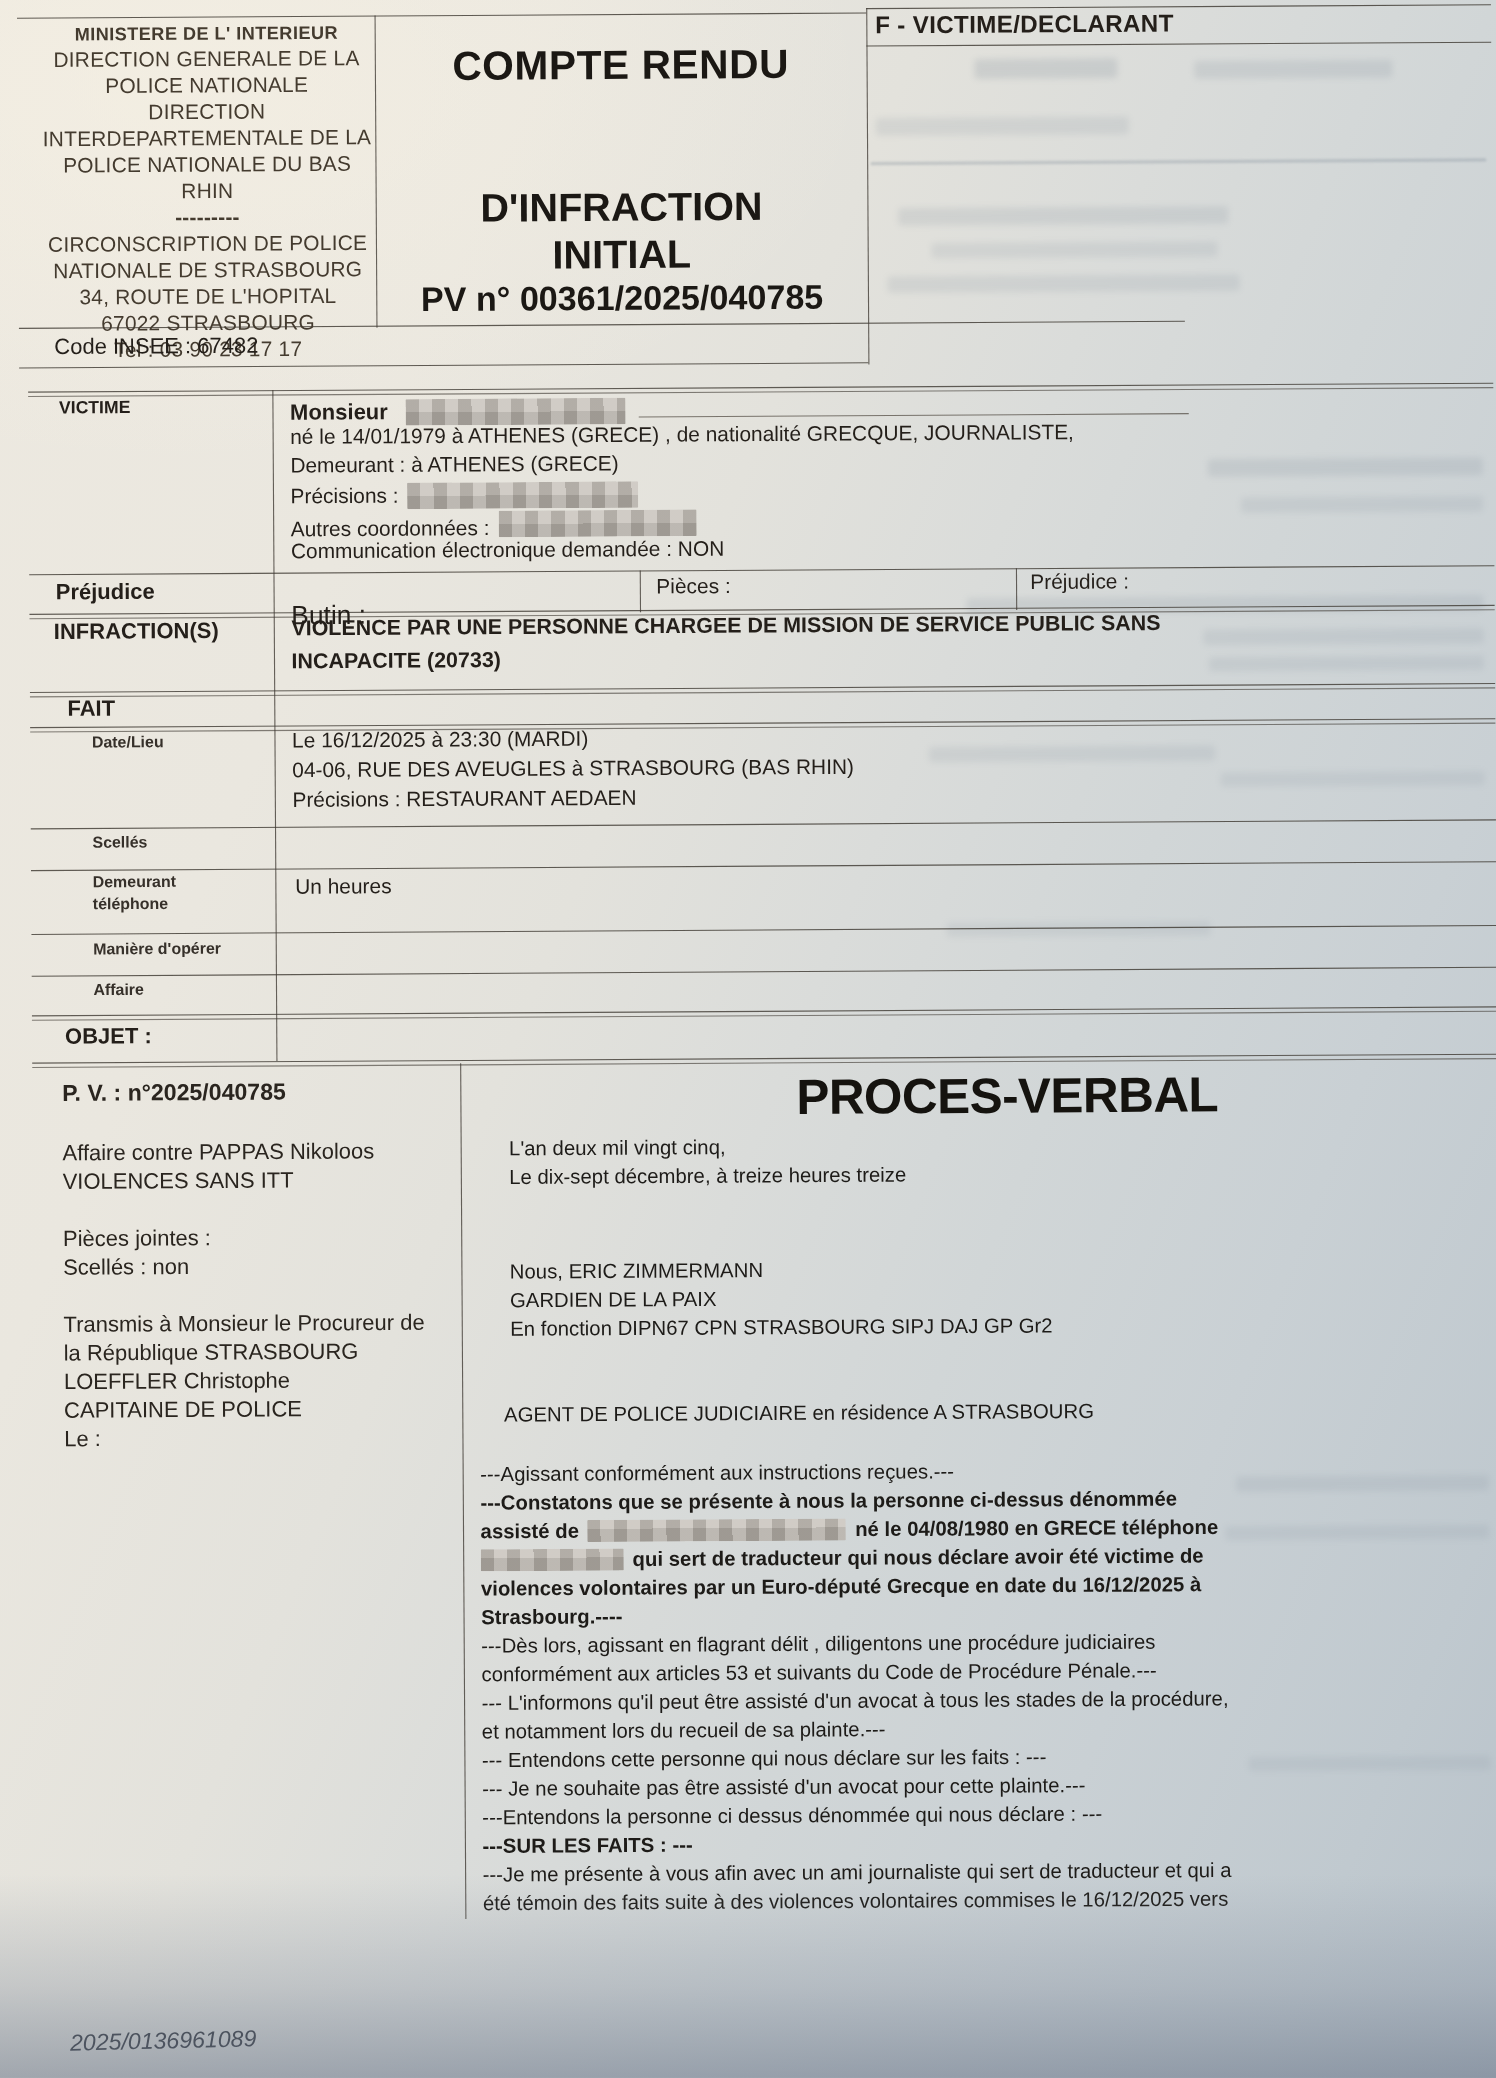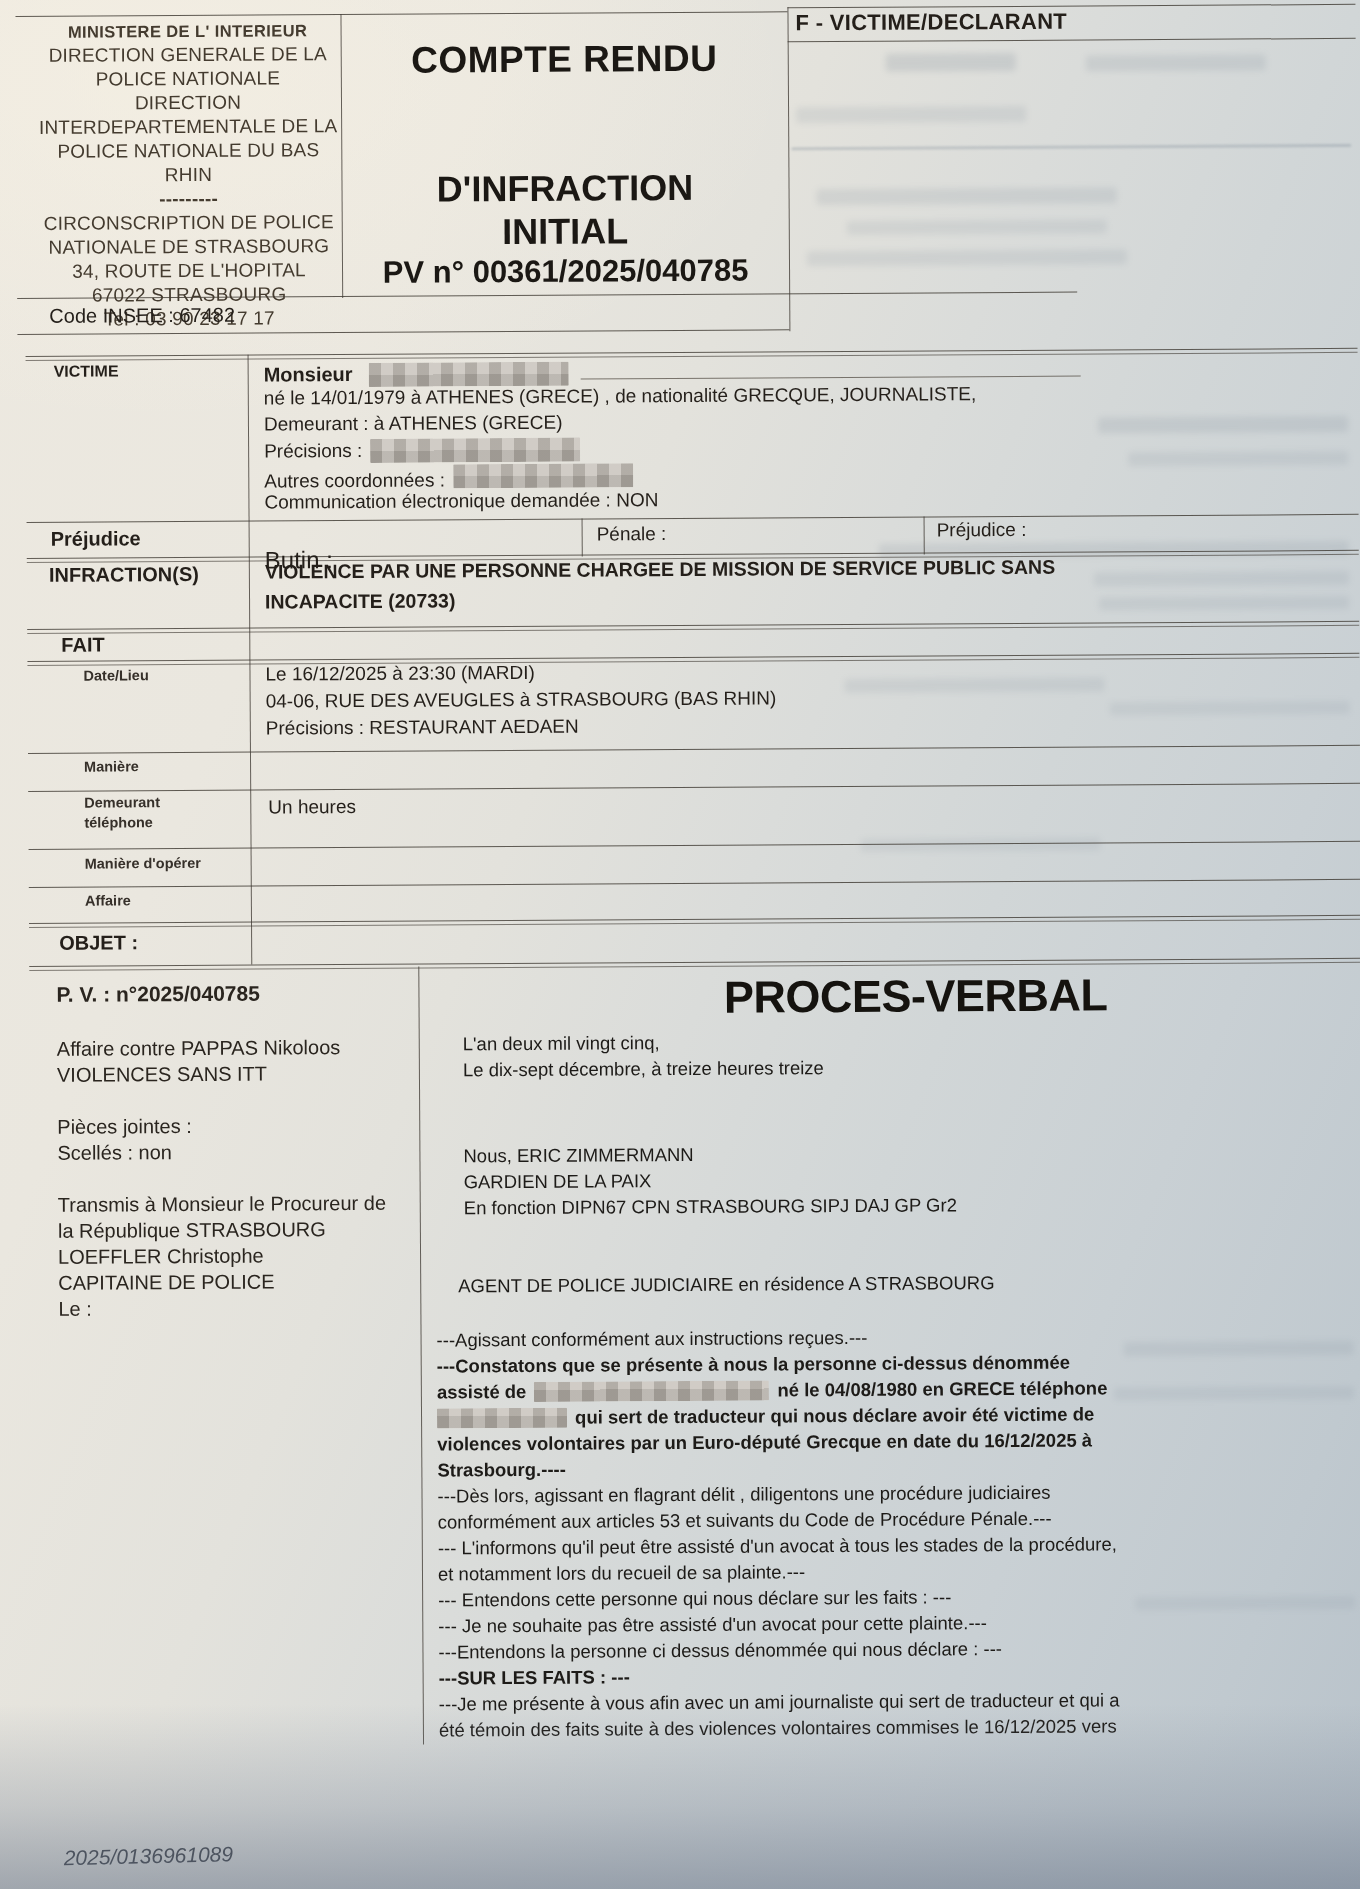--- a/index.html
+++ b/index.html
@@ -131,35 +131,35 @@
   <div class="txt" style="left:266px;top:437px;font-size:19px">
     <span>Précisions :</span><span class="rdt" style="width:210px"></span>
   </div>
   <div class="txt" style="left:266px;top:463px;font-size:19px">
     <span>Autres coordonnées :</span><span class="rdt" style="width:180px;vertical-align:-2px"></span>
   </div>
   <div class="txt" style="left:266px;top:489px;font-size:19px">Communication électronique demandée : NON</div>
 
   <div class="txt b" style="left:52px;top:524px;font-size:20px">Préjudice</div>
   <div class="txt" style="left:266px;top:544px;font-size:24px">Butin :</div>
-  <div class="txt" style="left:598px;top:523px;font-size:19px">Pénale :</div>
+  <div class="txt" style="left:598px;top:523px;font-size:19px">Pièces :</div>
   <div class="txt" style="left:938px;top:521px;font-size:19px">Préjudice :</div>
 
   <div class="txt b" style="left:50px;top:560px;font-size:20px">INFRACTION(S)</div>
   <div class="txt b" style="left:266px;top:558px;font-size:19.5px">VIOLENCE PAR UNE PERSONNE CHARGEE DE MISSION DE SERVICE PUBLIC SANS</div>
   <div class="txt b" style="left:266px;top:588px;font-size:19.5px">INCAPACITE (20733)</div>
 
   <div class="txt b" style="left:62px;top:630px;font-size:20px">FAIT</div>
 
   <div class="txt sublab" style="left:84px;top:664px">Date/Lieu</div>
   <div class="txt" style="left:266px;top:661px;font-size:19px">Le 16/12/2025 à 23:30 (MARDI)</div>
   <div class="txt" style="left:266px;top:688px;font-size:19px">04-06, RUE DES AVEUGLES à STRASBOURG (BAS RHIN)</div>
   <div class="txt" style="left:266px;top:715px;font-size:19px">Précisions : RESTAURANT AEDAEN</div>
 
-  <div class="txt sublab" style="left:84px;top:755px">Manière</div>
+  <div class="txt sublab" style="left:84px;top:755px">Scellés</div>
 
   <div class="txt sublab" style="left:84px;top:791px">Demeurant</div>
   <div class="txt sublab" style="left:84px;top:811px">téléphone</div>
   <div class="txt" style="left:268px;top:794px;font-size:19px">Un heures</div>
 
   <div class="txt sublab" style="left:84px;top:852px">Manière d'opérer</div>
   <div class="txt sublab" style="left:84px;top:889px">Affaire</div>
 
   <div class="txt b" style="left:58px;top:928px;font-size:20px">OBJET :</div>
 

